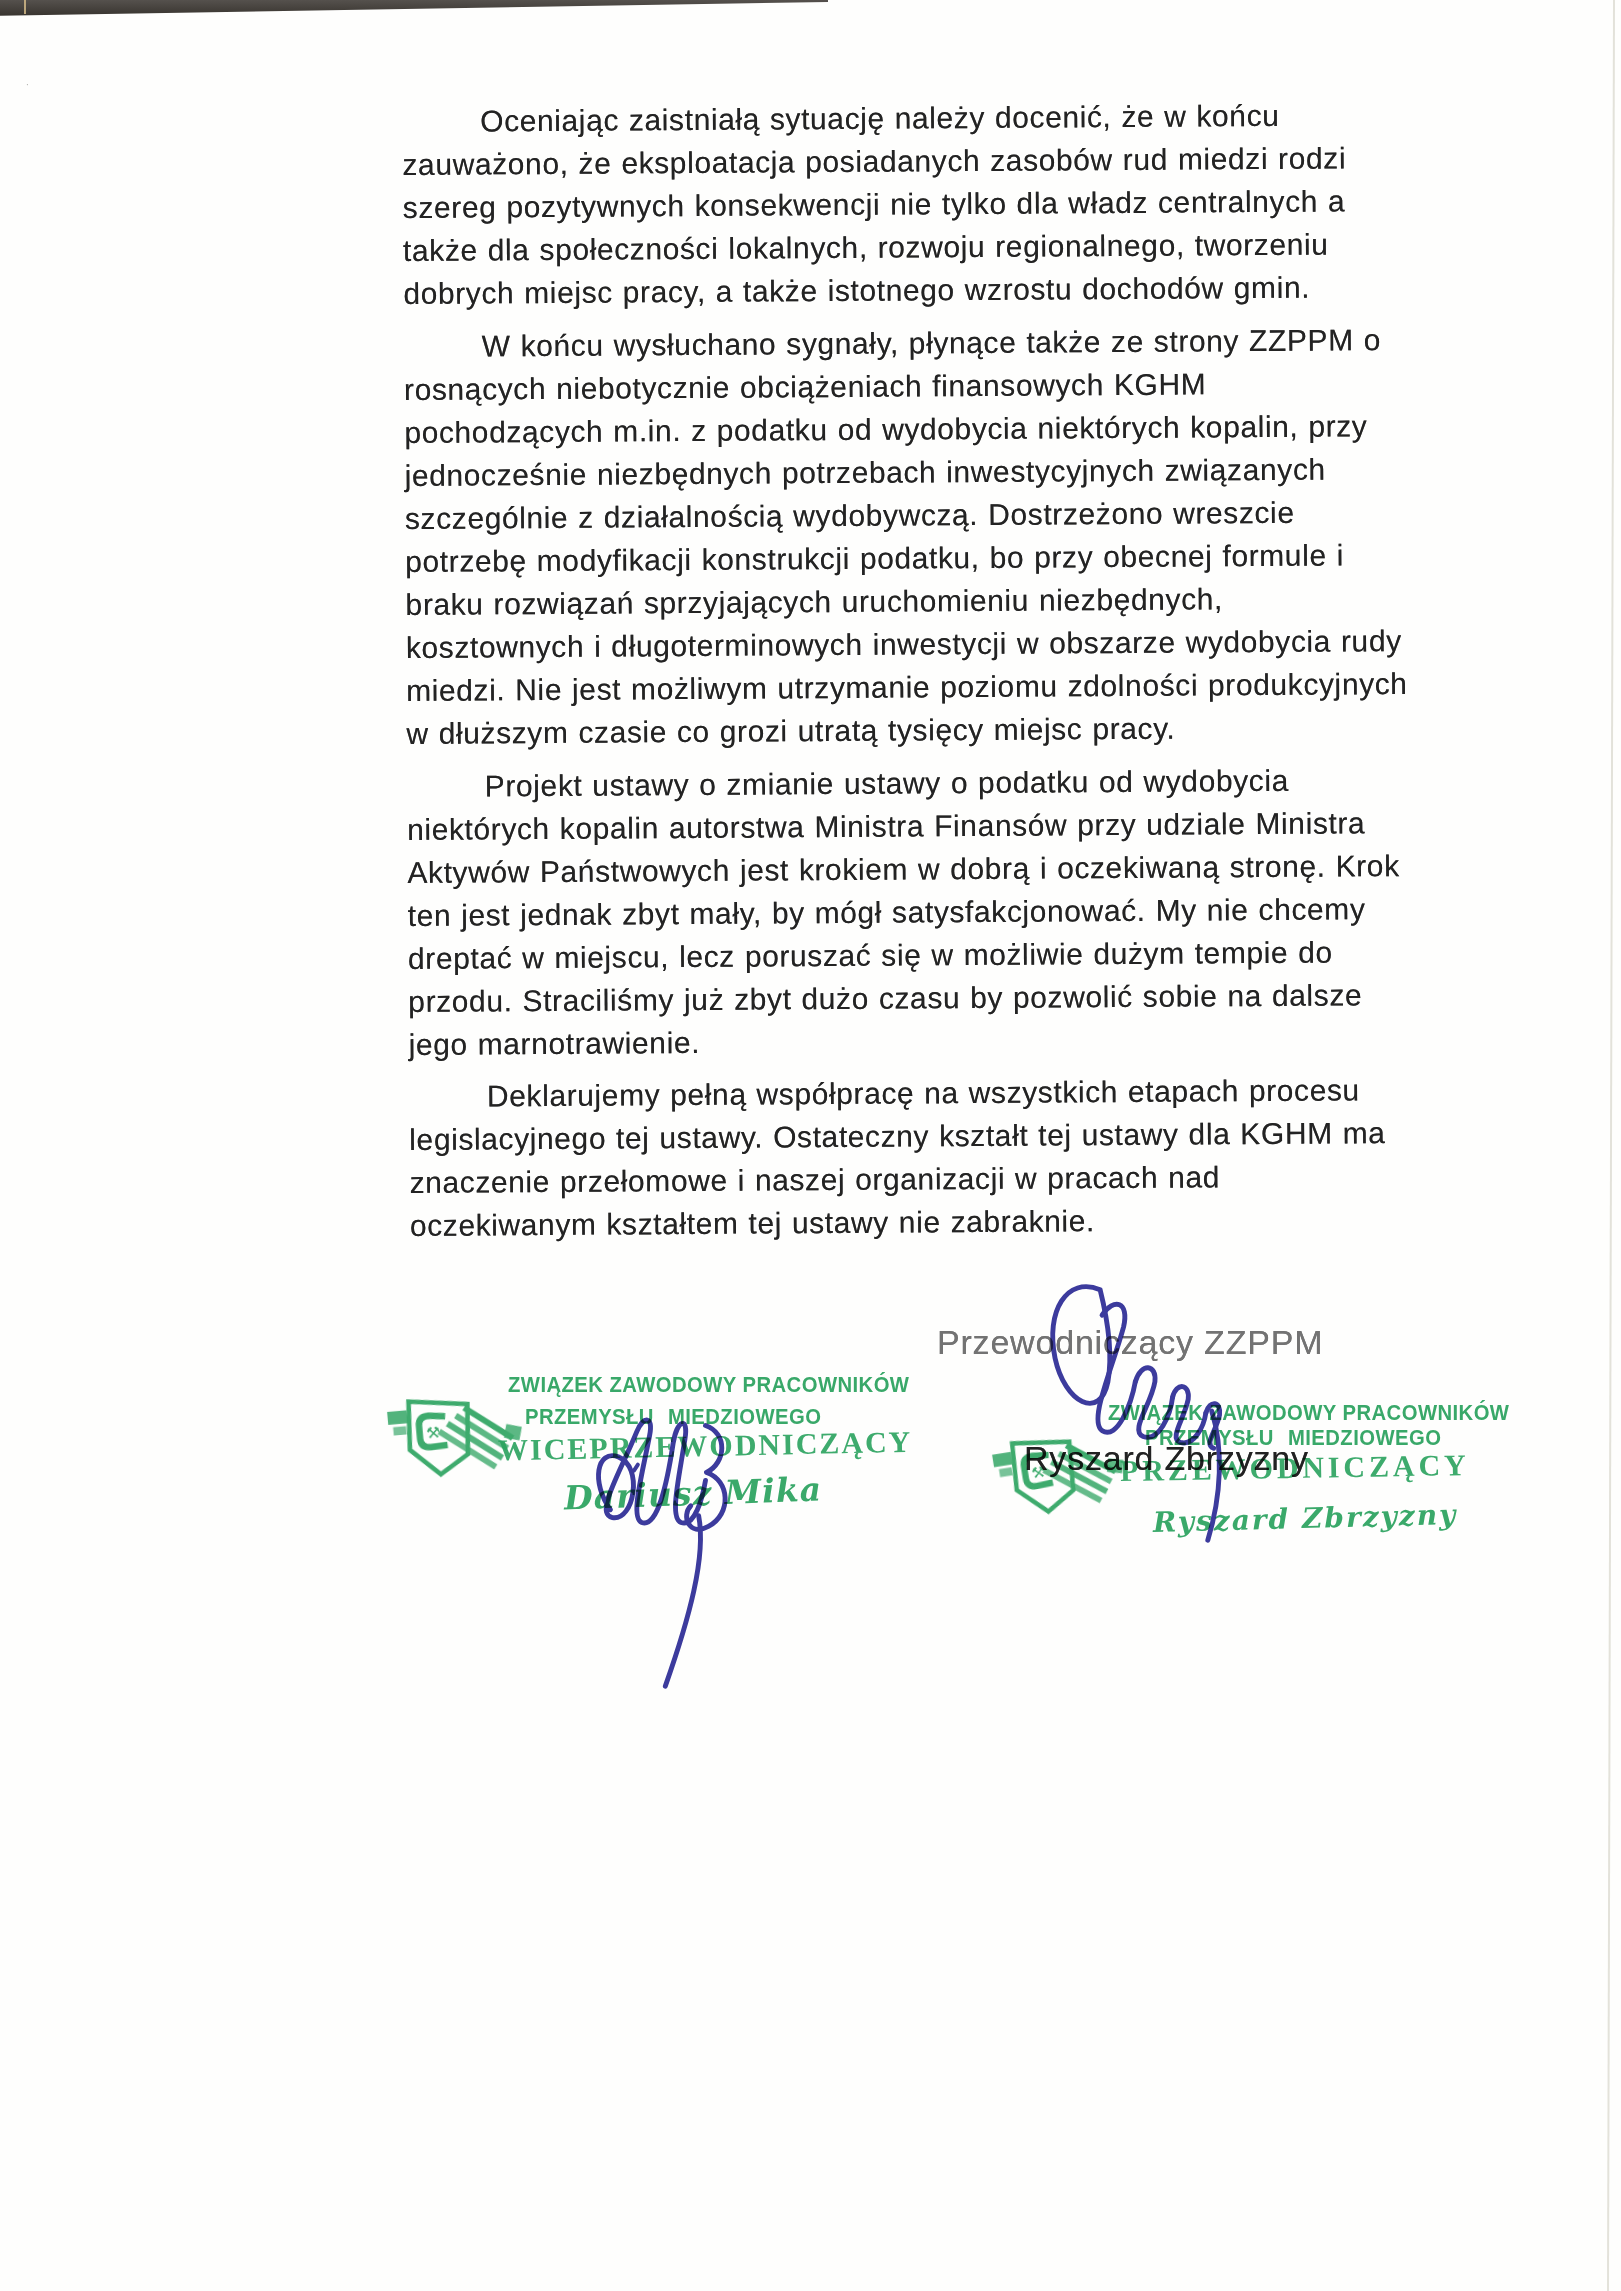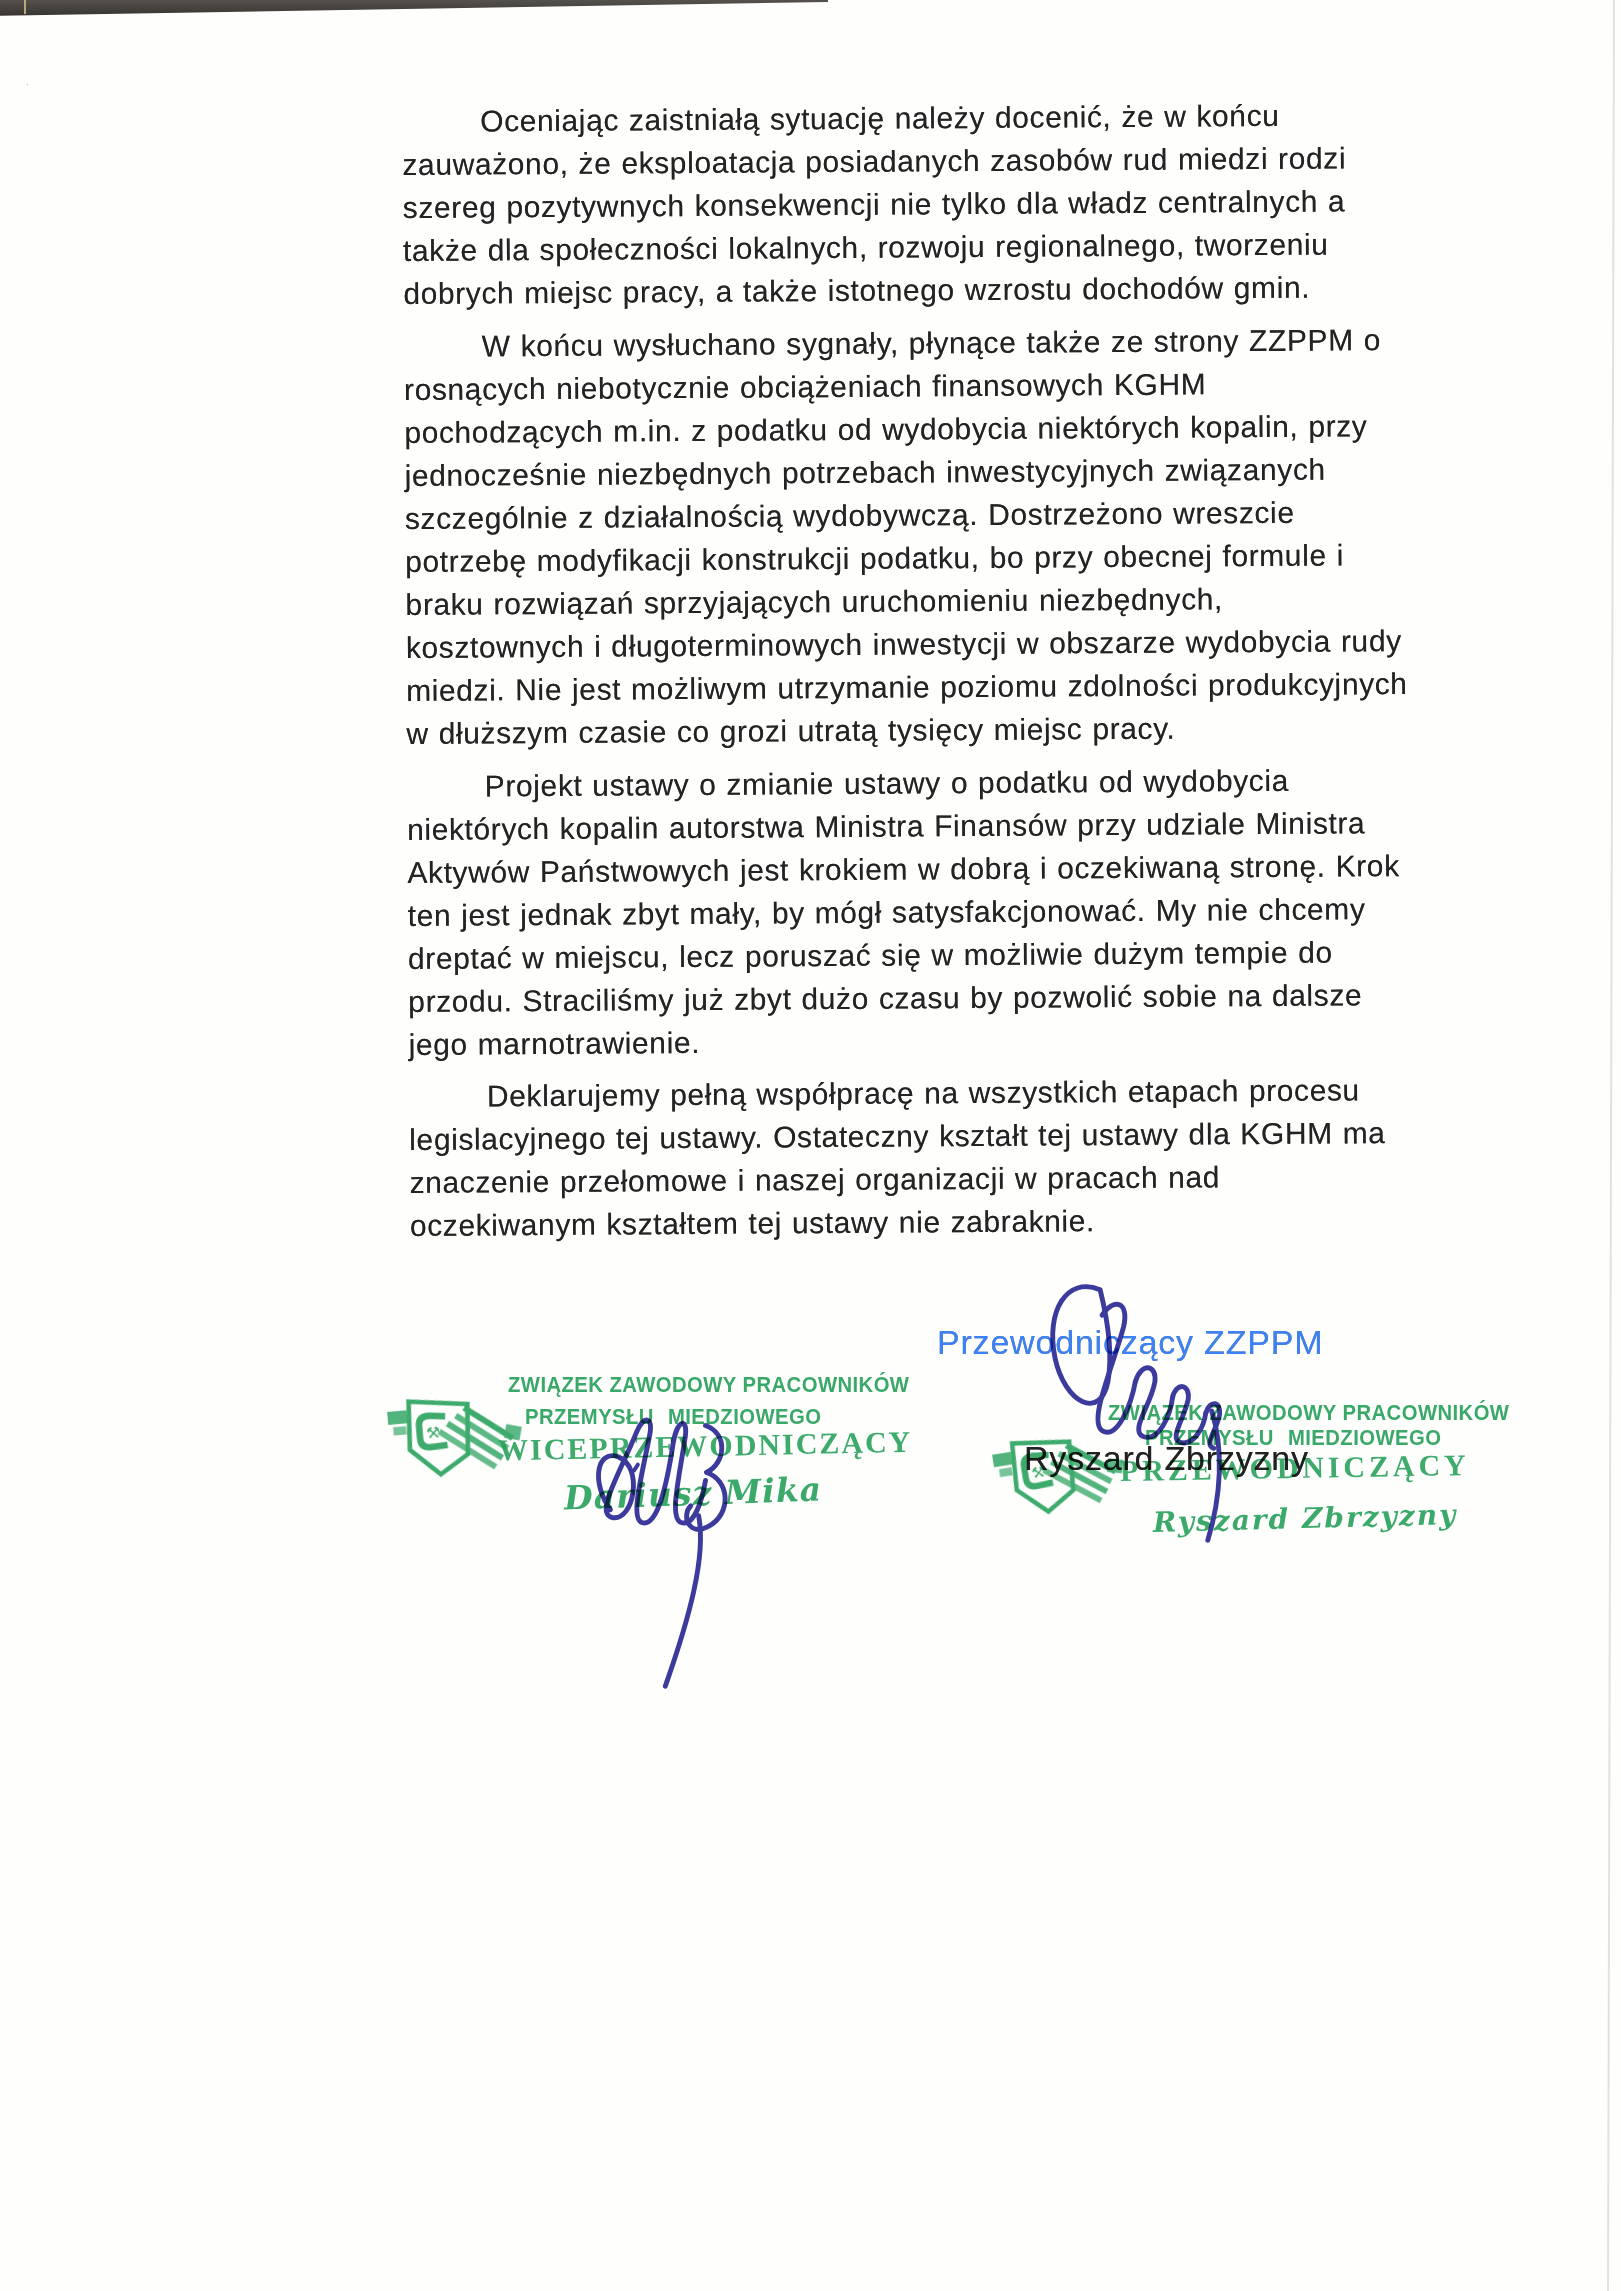--- a/index.html
+++ b/index.html
@@ -35,21 +35,21 @@
     color:#232323;
     transform:rotate(-.4deg);transform-origin:left top;
     text-shadow:0 0 0.5px rgba(0,0,0,.55);
   }
   .body-text p{margin:0 0 9.8px 0;}
   .ln{white-space:nowrap;}
   .indent{padding-left:78px;}
   
   .typed-title{
     position:absolute;left:937px;top:1323px;
-    font-size:34px;letter-spacing:0.8px;color:#3b82f6;white-space:nowrap;
+    font-size:34px;letter-spacing:0.8px;color:#737373;white-space:nowrap;
     text-shadow:0 0 0.5px rgba(0,0,0,.55);
   }
   .typed-name{
     position:absolute;left:1024px;top:1439px;
     font-size:34px;letter-spacing:0.8px;color:#222;white-space:nowrap;
     text-shadow:0 0 0.5px rgba(0,0,0,.6);
   }
   
   .stamp{position:absolute;color:#2aa35f;mix-blend-mode:multiply;}
   .stamp *{white-space:nowrap;}

